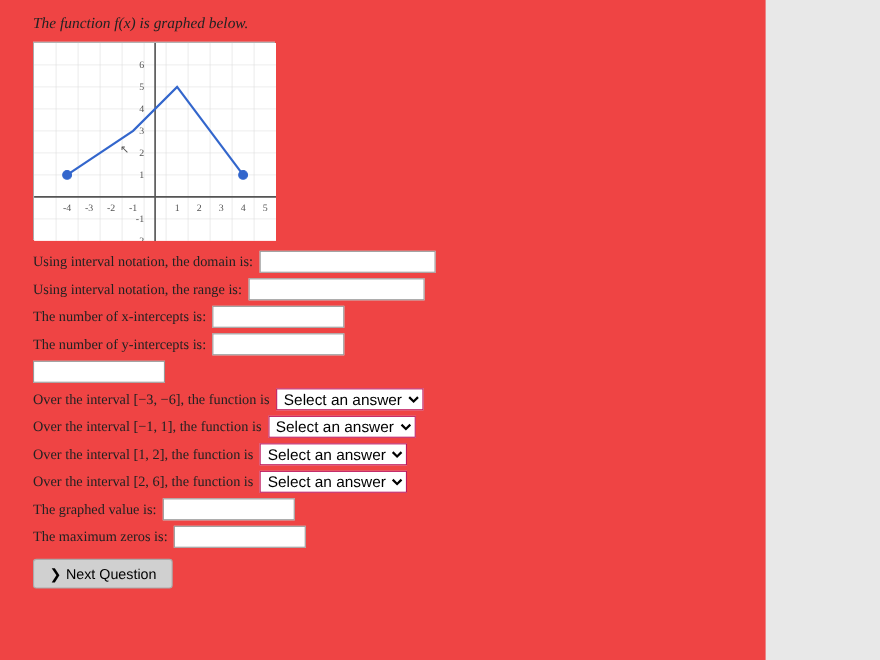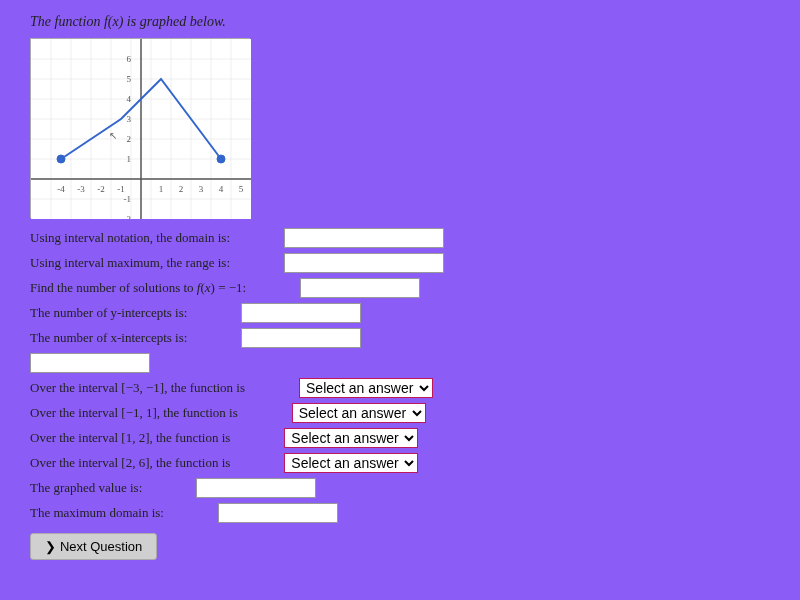--- a/index.html
+++ b/index.html
@@ -7,22 +7,22 @@
       background: #e8e8e8;
       font-family: 'Times New Roman', serif;
       font-size: 14px;
       color: #222;
       width: 800px;
       height: 600px;
       overflow: hidden;
       position: relative;
     }
     .page {
-      background: #8b5cf6;
-      width: 800px;
+      background: #ef4444;
+      width: 696px;
       height: 600px;
       padding: 14px 38px 14px 30px;
       position: relative;
     }
     .problem-title {
       font-size: 14px;
       margin-bottom: 8px;
       font-style: italic;
     }
     .graph-area {
@@ -41,21 +41,20 @@
       height: 180px;
     }
     .questions-area {
       font-size: 13px;
     }
     .q-row {
       display: flex;
       align-items: center;
       margin-bottom: 5px;
       flex-wrap: wrap;
-      gap: 48px;
     }
     .q-label {
       margin-right: 6px;
       white-space: nowrap;
     }
     .q-input {
       border: 1px solid #999;
       background: #fff;
       height: 20px;
       width: 160px;
@@ -159,46 +158,42 @@
   </div>
 
   <div class="questions-area">
 
     <div class="q-row">
       <span class="q-label">Using interval notation, the domain is:</span>
       <input type="text" class="q-input" style="">
     </div>
 
     <div class="q-row">
-      <span class="q-label">Using interval maximum, the range is:</span>
+      <span class="q-label">Using interval notation, the range is:</span>
       <input type="text" class="q-input" style="">
     </div>
 
 
-    <div class="q-row">
-      <span class="q-label">Find the number of solutions to <span class="math">f</span>(<span class="math">x</span>) = −1:</span>
+
+    <div class="q-row">
+      <span class="q-label">The number of x-intercepts is:</span>
       <input type="text" class="q-input q-input-sm" style="">
     </div>
 
     <div class="q-row">
       <span class="q-label">The number of y-intercepts is:</span>
       <input type="text" class="q-input q-input-sm" style="">
     </div>
 
     <div class="q-row">
-      <span class="q-label">The number of x-intercepts is:</span>
-      <input type="text" class="q-input q-input-sm" style="">
-    </div>
-
-    <div class="q-row">
-      <input type="text" class="q-input q-input-sm" style="">
-    </div>
-
-    <div class="q-row">
-      <span class="q-label">Over the interval [−3, −1], the function is</span>
+      <input type="text" class="q-input q-input-sm" style="">
+    </div>
+
+    <div class="q-row">
+      <span class="q-label">Over the interval [−3, −6], the function is</span>
       <select class="q-select">
         <option>Select an answer</option>
         <option>Increasing</option>
         <option>Decreasing</option>
         <option>Constant</option>
       </select>
     </div>
 
     <div class="q-row">
       <span class="q-label">Over the interval [−1, 1], the function is</span>
@@ -229,21 +224,21 @@
         <option>Constant</option>
       </select>
     </div>
 
     <div class="q-row">
       <span class="q-label">The graphed value is:</span>
       <input type="text" class="q-input q-input-sm" style="">
     </div>
 
     <div class="q-row">
-      <span class="q-label">The maximum domain is:</span>
+      <span class="q-label">The maximum zeros is:</span>
       <input type="text" class="q-input q-input-sm" style="">
     </div>
 
   </div>
 
   <button class="next-btn">
     <span>❯</span>
     <span>Next Question</span>
   </button>
 

